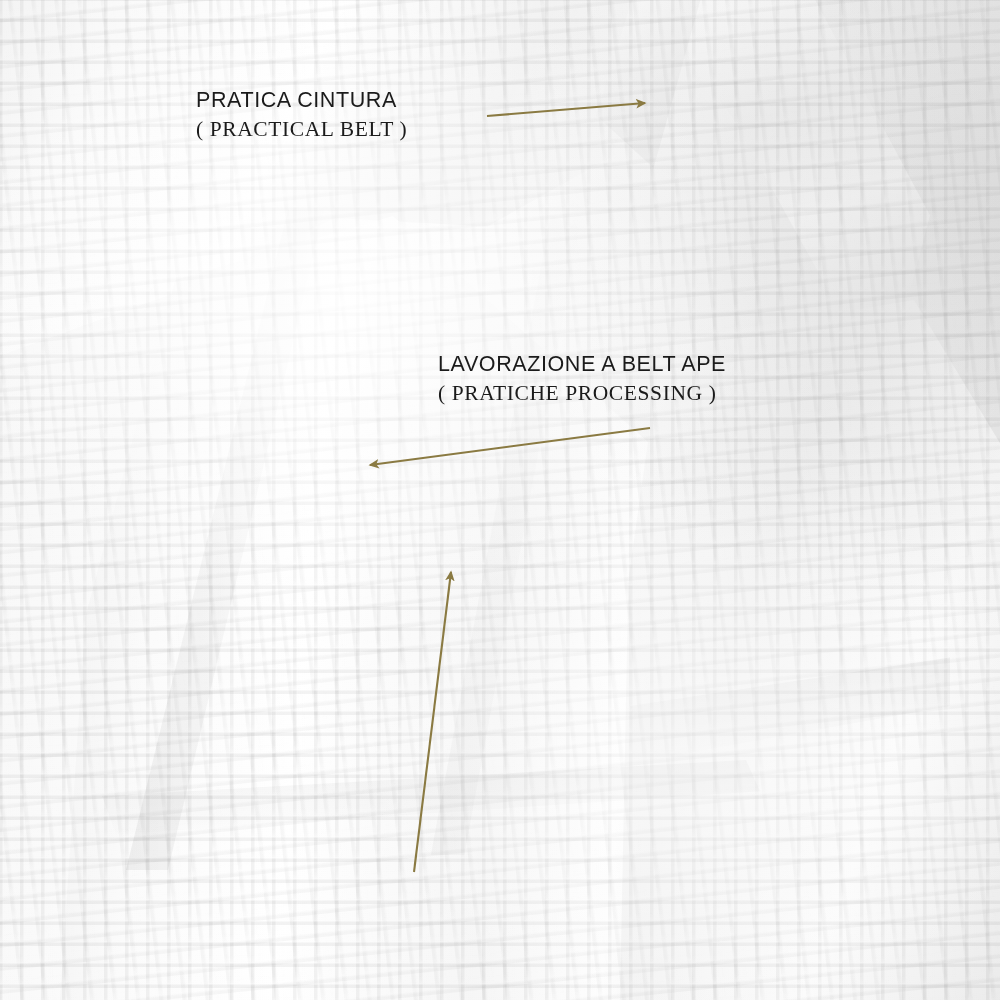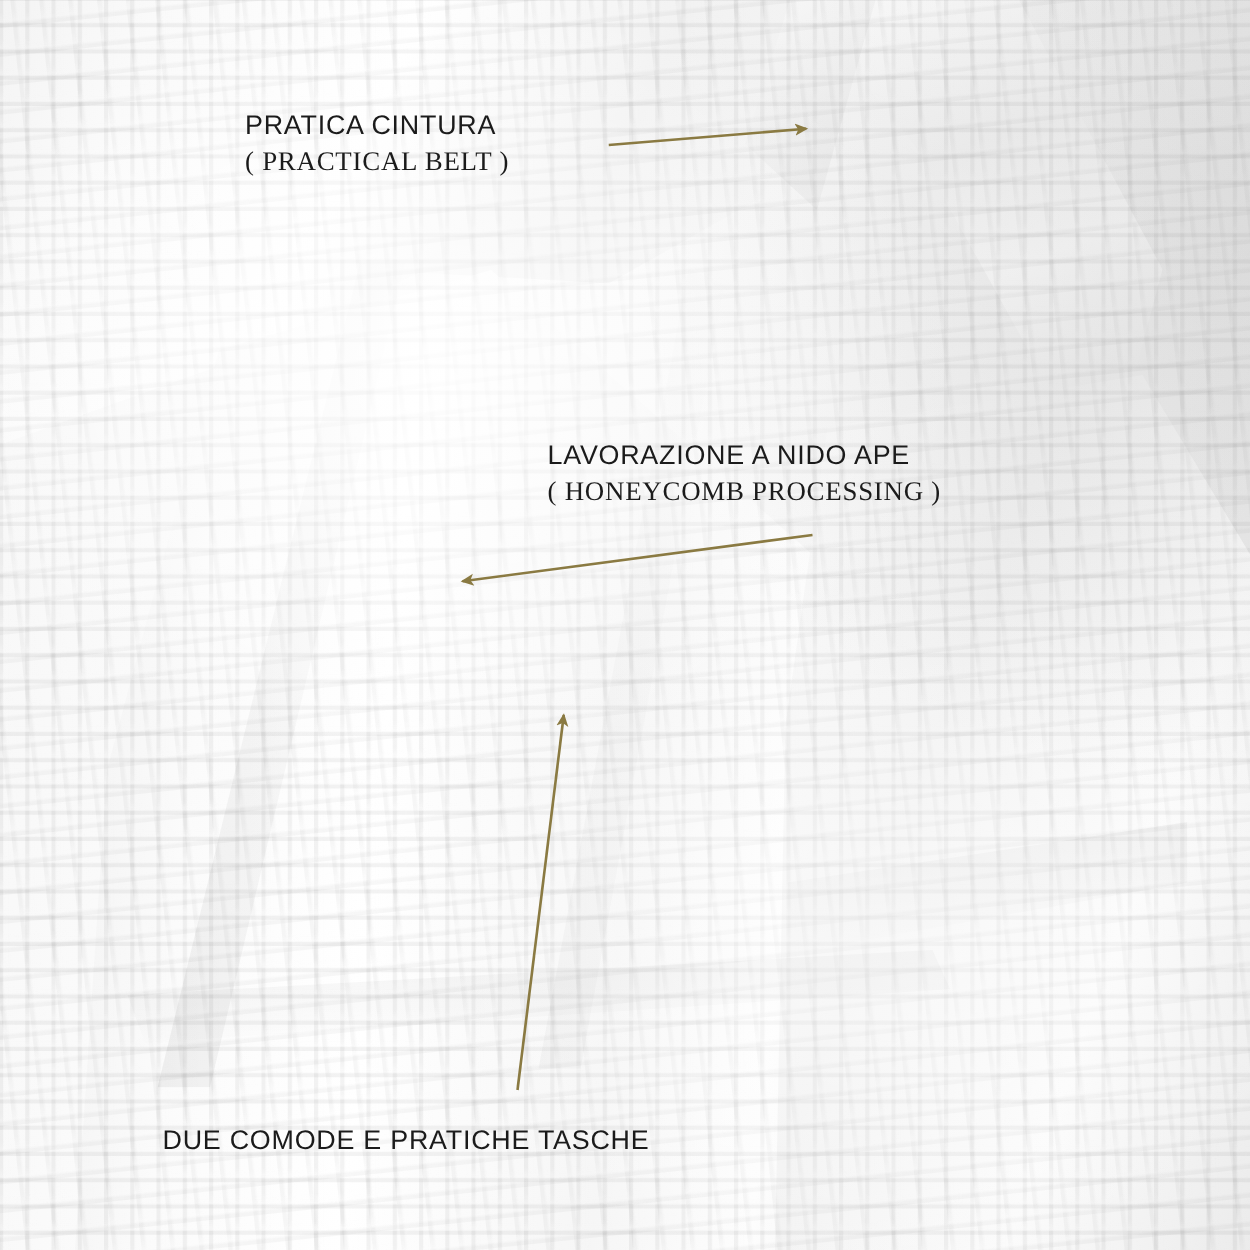--- a/index.html
+++ b/index.html
@@ -184,22 +184,21 @@
       <line x1="650" y1="428" x2="370" y2="465" stroke="#8a7a42" stroke-width="2.1" marker-end="url(#ah)"></line>
       <line x1="414" y1="872" x2="451" y2="572" stroke="#8a7a42" stroke-width="2.1" marker-end="url(#ah)"></line>
     </svg>
 
     <div class="callout c-belt">
       <span class="line1">PRATICA CINTURA</span>
       <span class="line2">( PRACTICAL BELT )</span>
     </div>
 
     <div class="callout c-honey">
-      <span class="line1">LAVORAZIONE A NIDO APE</span>
-      <span class="line2">( HONEYCOMB PROCESSING )</span>
+      <span class="line1">LAVORAZIONE A BELT APE</span>
+      <span class="line2">( PRATICHE PROCESSING )</span>
     </div>
 
     <div class="callout c-pocket">
-      <span class="line1">DUE COMODE E PRATICHE TASCHE</span>
     </div>
 
   </div>
 </div>
 
 </body></html>

